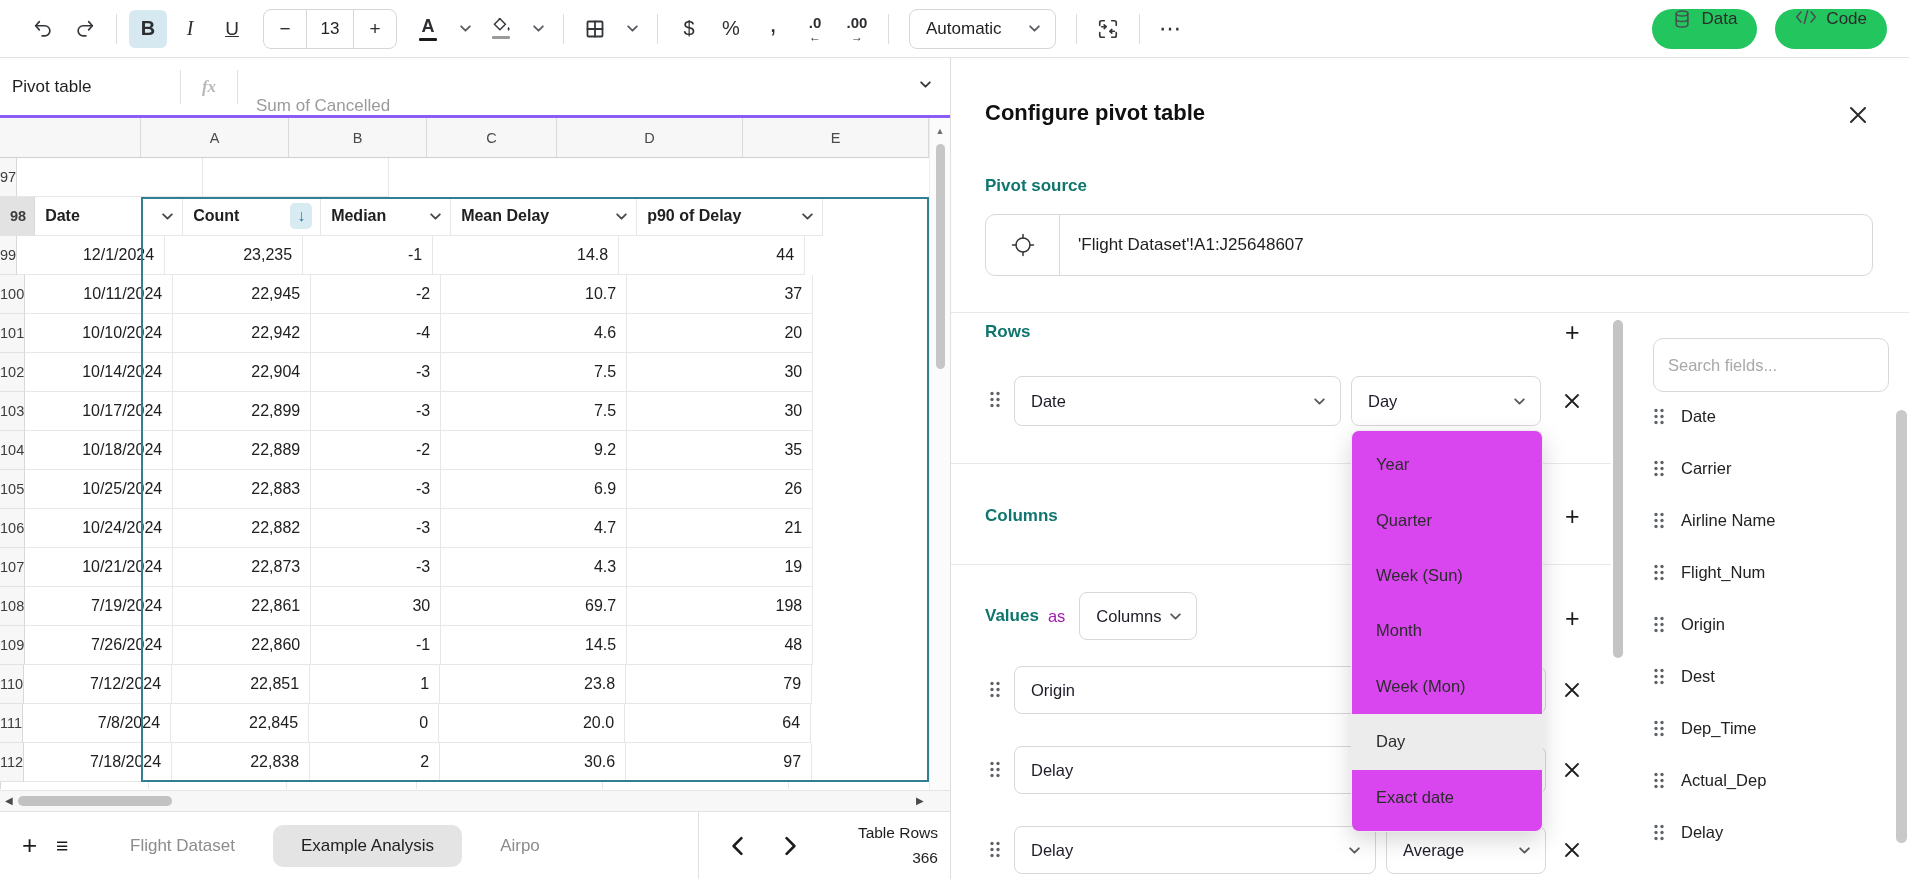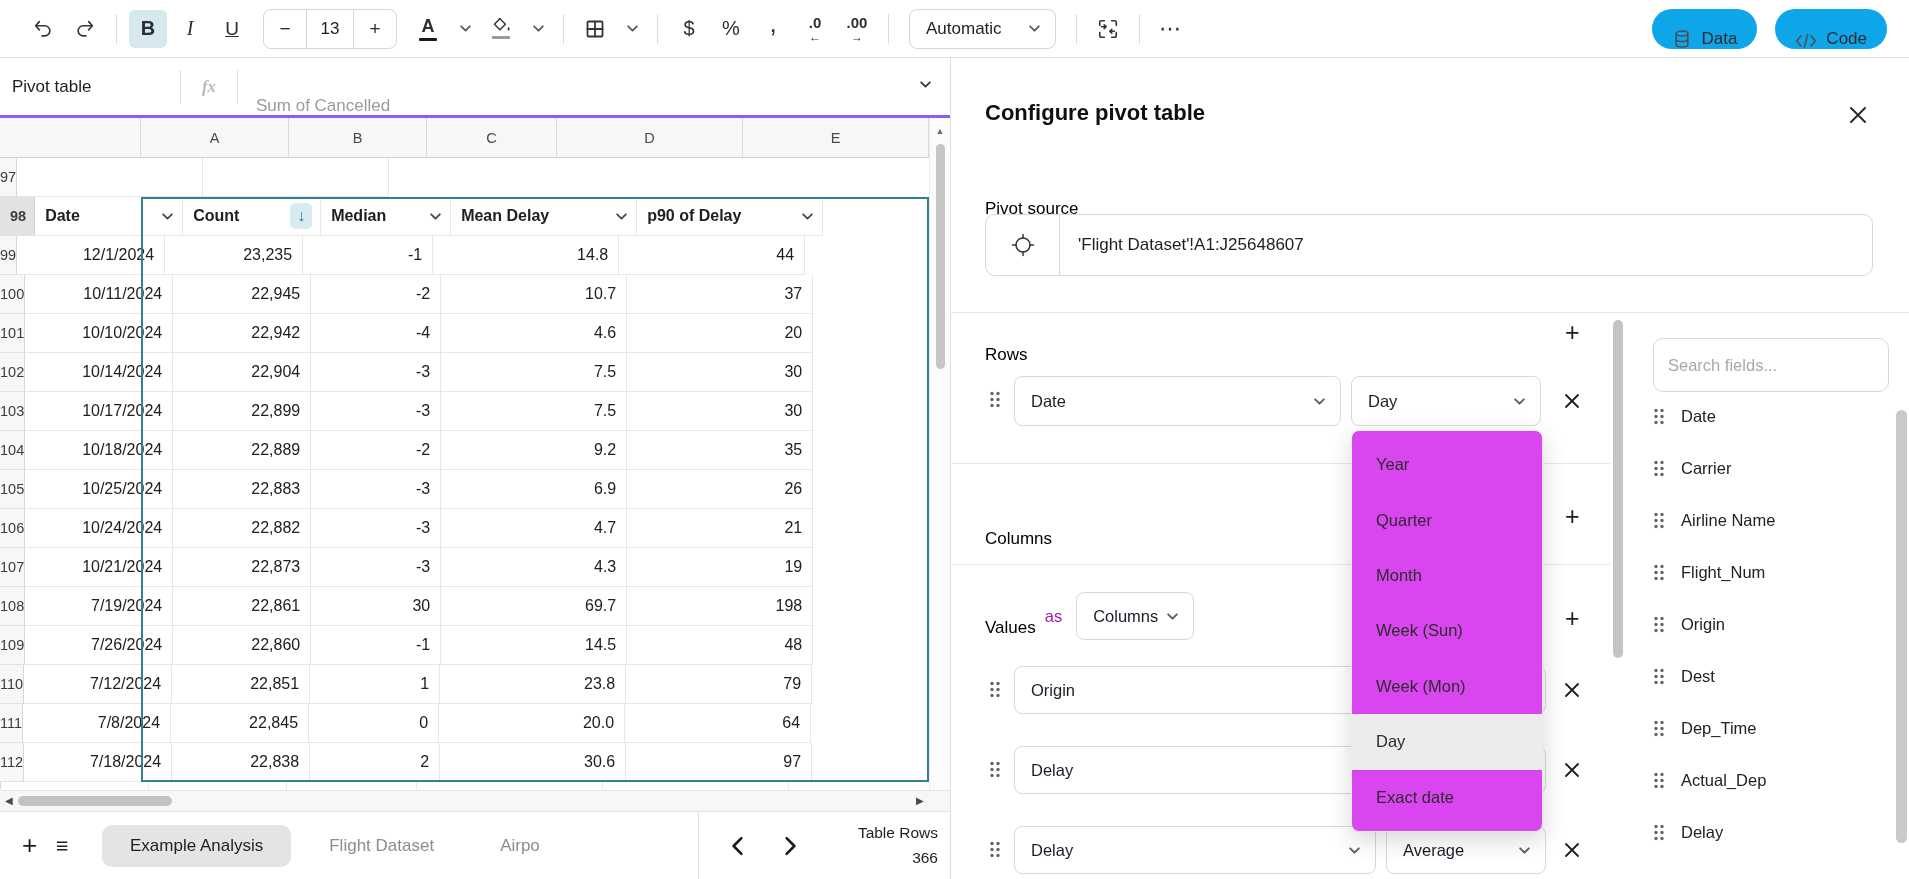--- a/index.html
+++ b/index.html
@@ -30,21 +30,21 @@
   .colorbtn .bar { width:18px; height:3px; border-radius:1px; }
   .chev { width:13px; height:9px; color:#5a5d61; }
   .chev path { fill:none; stroke:currentColor; stroke-width:1.7; stroke-linecap:round; stroke-linejoin:round; }
   .tb-chev { margin-left:2px; }
   .decbtn { display:flex; flex-direction:column; align-items:center; line-height:1; gap:1px; }
   .decbtn .num { font-size:15px; font-weight:bold; }
   .decbtn .arr { font-size:12px; }
   .fmt-select { height:40px; border:1px solid #d6d6d6; border-radius:8px; display:flex; align-items:center;
                 gap:26px; padding:0 14px 0 16px; font-size:17px; margin:0 8px; cursor:pointer; }
   .toolbar .spacer { flex:1; }
-  .pill { height:40px; background:#0ea5e9; border-radius:20px; display:flex; align-items:flex-end;
+  .pill { height:40px; background:#22c55e; border-radius:20px; display:flex; align-items:flex-start;
           gap:9px; padding:0 20px; font-size:17px; color:#2b2b2b; cursor:pointer; margin-left:14px; }
   .icon-stroke { fill:none; stroke:#33363a; stroke-width:1.8; stroke-linecap:round; stroke-linejoin:round; }
 
   
   .left { position:absolute; top:58px; left:0; width:950px; height:821px; }
   .formula-bar { height:60px; border-bottom:3px solid #8b5cf6; display:flex; align-items:center; position:relative; }
   .name-box { width:180px; padding-left:12px; font-size:17px; color:#1f1f1f; }
   .fb-sep { width:1px; height:34px; background:#e0e0e0; }
   .fx { width:56px; text-align:center; font-size:17px; font-style:italic; color:#b9b9b9;
         font-family:"Liberation Serif", serif; font-weight:bold; }
@@ -95,21 +95,21 @@
   .nav-ch { width:13px; height:22px; color:#1c1c1c; margin-right:40px; cursor:pointer; }
   .nav-ch path { fill:none; stroke:currentColor; stroke-width:2; stroke-linecap:round; stroke-linejoin:round; }
   .trows { margin-left:auto; padding-right:12px; text-align:right; font-size:15.5px; color:#1f1f1f; line-height:1.55; }
 
   
   .panel { position:absolute; left:950px; top:58px; width:959px; height:821px; background:#fff;
            border-left:1px solid #dedede; }
   .panel .abs { position:absolute; }
   .p-title { left:34px; top:42px; font-size:22px; font-weight:bold; color:#101010; }
   .p-close { left:896px; top:46px; cursor:pointer; }
-  .p-label { font-size:17px; font-weight:normal; color:#000000;margin-top:23px; }
+  .p-label { font-size:17px; font-weight:bold; color:#0f766e; }
   .src-input { left:34px; top:156px; width:888px; height:62px; border:1px solid #d8d8d8; border-radius:10px;
                display:flex; align-items:center; }
   .src-icon { width:74px; height:100%; border-right:1px solid #d8d8d8; display:flex; align-items:center; justify-content:center; }
   .src-text { padding-left:18px; font-size:17px; color:#1e1e1e; }
   .divider { height:1px; background:#e8e8e8; }
   .plusbtn { font-size:25px; color:#1b1b1b; cursor:pointer; line-height:1; }
   .selectbox { border:1px solid #d8d8d8; border-radius:8px; background:#fff; display:flex; align-items:center;
                justify-content:space-between; padding:0 14px 0 16px; font-size:16.5px; color:#1c1c28; cursor:pointer; }
   .handle { color:#5f6368; cursor:grab; }
   .xbtn { cursor:pointer; }
@@ -456,23 +456,23 @@
       <div class="la">◀</div>
       <div class="h-thumb"></div>
       <div class="ra">▶</div>
     </div>
 
     <div class="tabbar">
       <div class="tb-plus">+</div>
       <div class="tb-menu">≡</div>
       <div class="tabs">
 
+          <div class="tab">Flight Dataset</div>
+
           <div class="tab active">Example Analysis</div>
-
-          <div class="tab">Flight Dataset</div>
 
           <div class="tab">Airpo</div>
 
       </div>
       <div class="rows-box">
         <svg class="nav-ch" viewBox="0 0 10 16">
             <path d="M8 2 L2 8 L8 14"></path>
           </svg>
         <svg class="nav-ch" viewBox="0 0 10 16">
             <path d="M2 2 L8 8 L2 14"></path>
@@ -634,23 +634,23 @@
         <path d="M3 3 L15 15 M15 3 L3 15" stroke="#1e1e1e" stroke-width="1.8" stroke-linecap="round" fill="none"></path>
         </svg>
     </div>
 
     <div class="menu">
 
         <div class="menu-item">Year</div>
 
         <div class="menu-item">Quarter</div>
 
+        <div class="menu-item">Week (Sun)</div>
+
         <div class="menu-item">Month</div>
-
-        <div class="menu-item">Week (Sun)</div>
 
         <div class="menu-item">Week (Mon)</div>
 
         <div class="menu-item active">Day</div>
 
         <div class="menu-item">Exact date</div>
 
     </div>
 
     <div class="abs p-scroll"></div>

